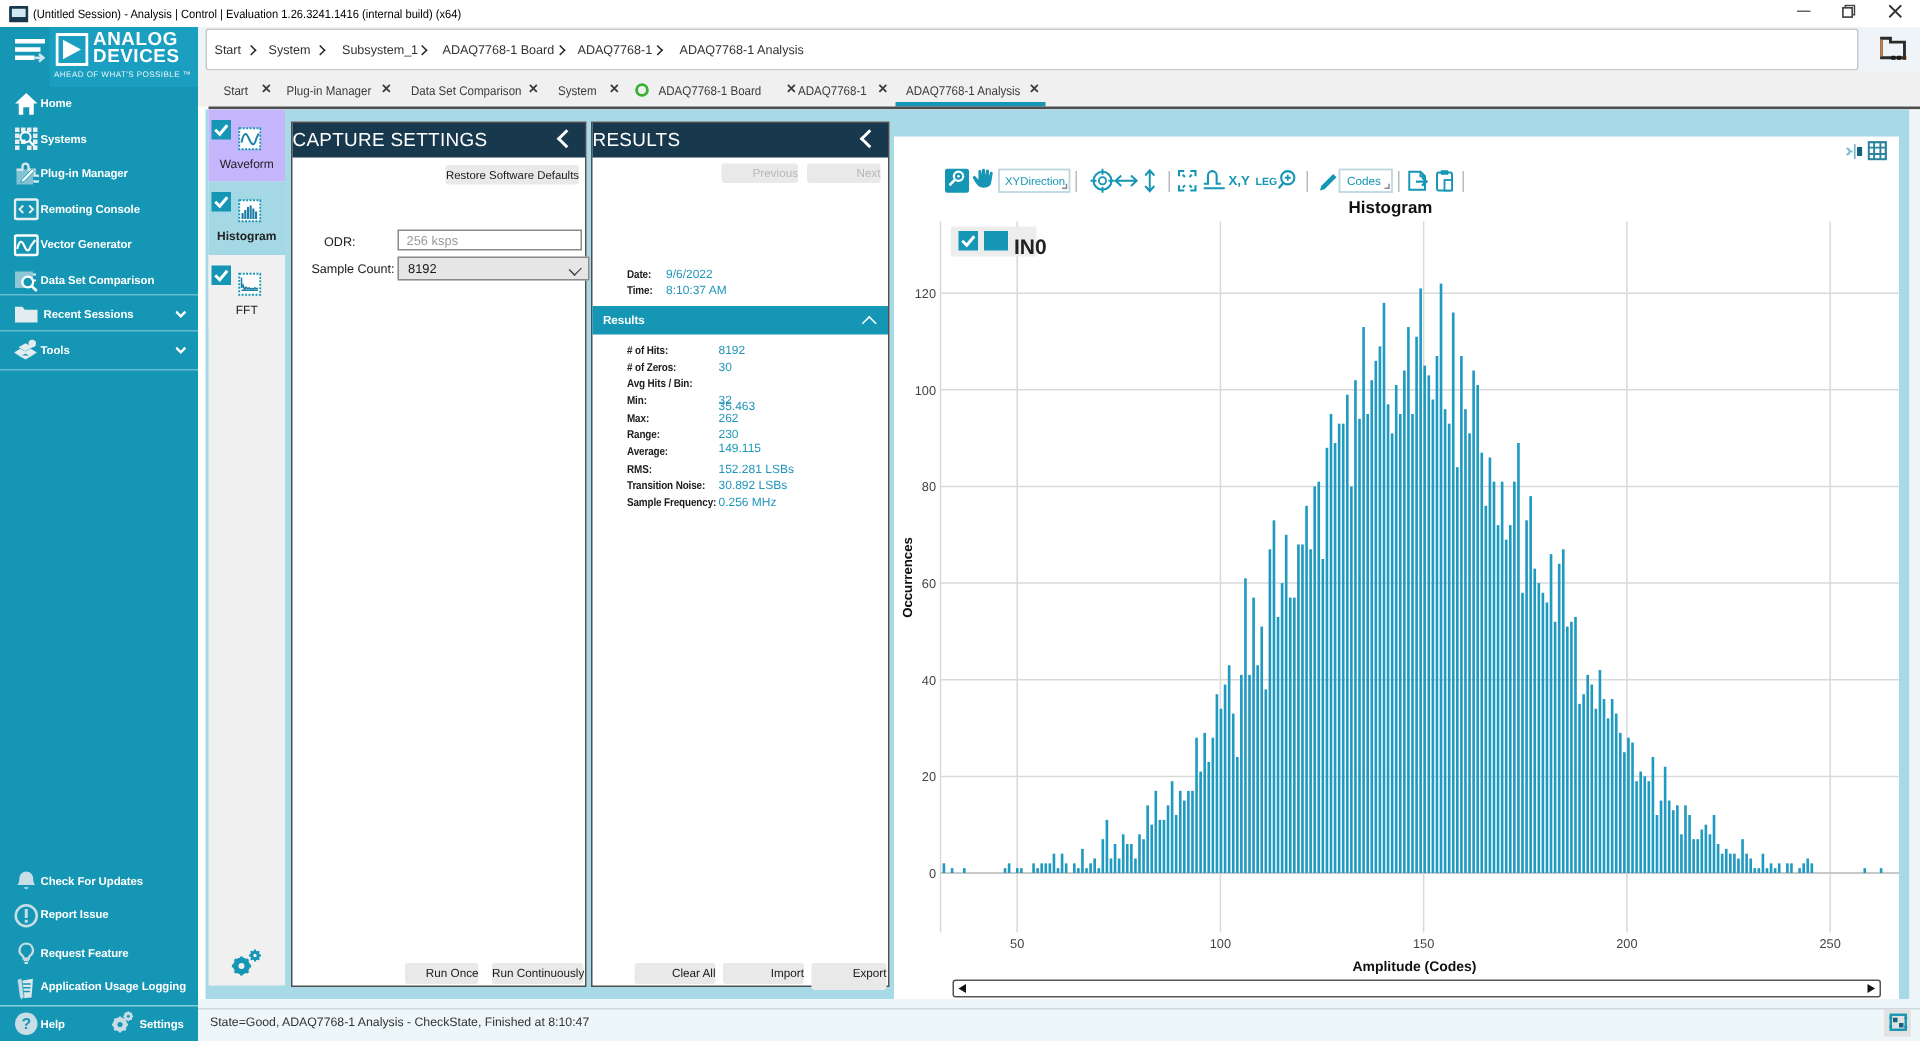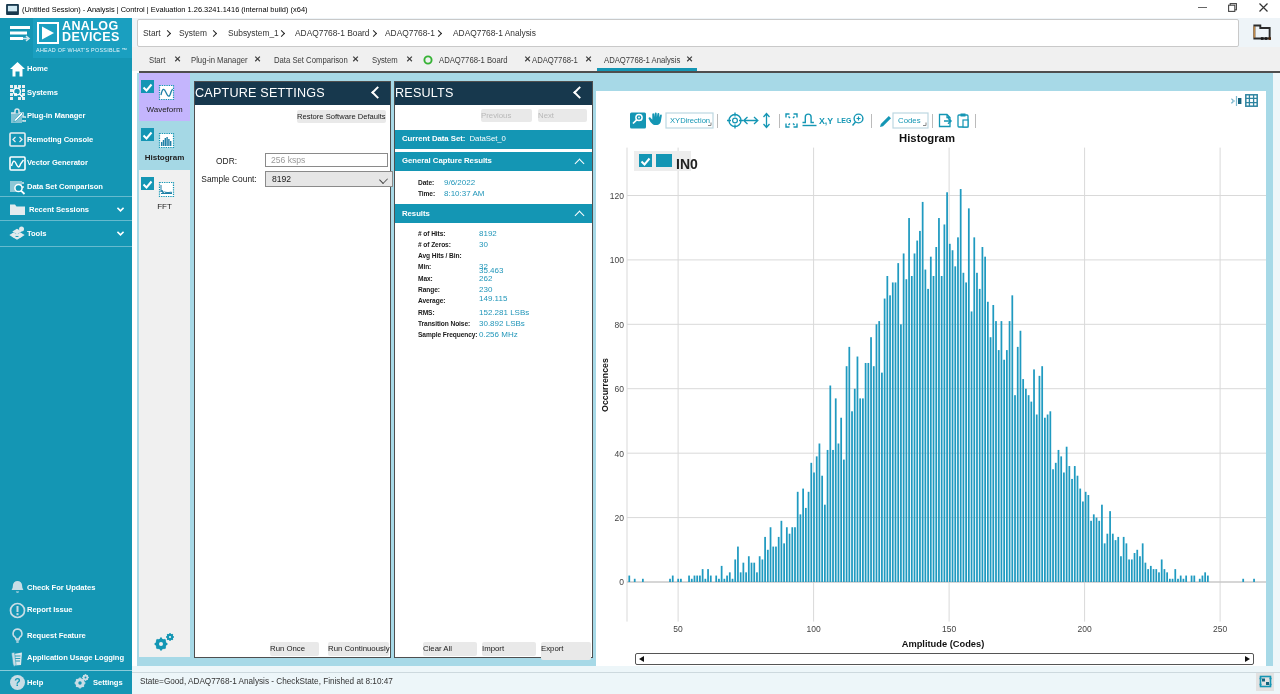--- a/index.html
+++ b/index.html
@@ -35,21 +35,21 @@
   .viewitem .cb{position:absolute;left:2px;top:7px;width:13px;height:13px;background:#1496b4;}
   .viewitem .icbox{position:absolute;left:18px;top:10px;width:19px;height:19px;}
   .viewitem .vlabel{position:absolute;left:0;top:32px;width:51px;text-align:center;font-size:8px;color:#222;}
   .panel{position:absolute;background:#fff;border:1px solid #4f4f4f;}
   .phead{position:absolute;left:0;top:0;width:100%;height:22.5px;background:#17384d;color:#fff;}
   .phead .pt{position:absolute;width:100%;text-align:left;top:4px;font-size:12.6px;letter-spacing:.2px;}
   .phead .pc{position:absolute;right:8px;top:6px;width:7px;height:7px;border-left:2px solid #fff;border-bottom:2px solid #fff;transform:rotate(45deg);}
   .tealbar{position:absolute;left:0;width:100%;background:#1496b4;color:#fff;}
   .tealbar .tt{position:absolute;left:7px;top:4.5px;font-size:7.8px;font-weight:bold;letter-spacing:-0.05px;white-space:nowrap;}
   .tealbar .tc{position:absolute;right:9px;top:8px;width:6px;height:6px;border-left:1.8px solid #fff;border-top:1.8px solid #fff;transform:rotate(45deg);}
-  .btn{position:absolute;background:#e9e9e9;border-radius:2px;text-align:left;font-size:7.8px;color:#1a1a1a;white-space:nowrap;}
+  .btn{position:absolute;background:#e9e9e9;border-radius:2px;text-align:right;font-size:7.8px;color:#1a1a1a;white-space:nowrap;}
   .statlabel{position:absolute;font-size:7.6px;font-weight:bold;letter-spacing:-0.1px;color:#1a1a1a;white-space:nowrap;transform:scaleX(0.87);transform-origin:0 0;}
   .statval{position:absolute;font-size:8px;color:#2196b9;white-space:nowrap;}
   
   #statusarea{left:132px;top:665.5px;width:1148px;height:28.5px;background:#edf6f9;}
   #statusline{left:132px;top:671.5px;width:1148px;height:1px;background:#cdd9de;}
   #statustext{left:140px;top:677px;font-size:8.2px;color:#333;}
 </style>
 </head>
 <body>
 <div id="app">
@@ -355,41 +355,34 @@
   </div>
 
   <div class="panel" id="capturepanel" style="left:194px;top:81px;width:195px;height:575px;">
     <div class="phead">
         <span class="pt">CAPTURE SETTINGS</span>
         <span class="pc"></span>
       </div>
     <div class="btn" style="left:102px;top:27.5px;width:89px;height:13px;font-size:7.6px;line-height:13px;">Restore Software Defaults</div>
     <div style="position:absolute;left:0;top:73.5px;width:42px;text-align:right;font-size:8.4px;color:#1a1a1a;">ODR:</div>
     <div style="position:absolute;left:70px;top:70.5px;width:116px;height:12.5px;border:1.4px solid #8a8a8a;background:#fff;font-size:8.6px;color:#9a9a9a;padding-left:5px;line-height:12.5px;">256 ksps</div>
-    <div style="position:absolute;left:0px;top:92px;width:68px;text-align:center;font-size:8.4px;color:#1a1a1a;">Sample Count:</div>
+    <div style="position:absolute;left:0px;top:92px;width:68px;text-align:right;font-size:8.4px;color:#1a1a1a;">Sample Count:</div>
     <div style="position:absolute;left:70px;top:89px;width:120px;height:14px;border:1px solid #8a8a8a;background:#e6e6e6;font-size:8.6px;color:#1a1a1a;padding-left:6px;line-height:14px;">8192
       <span style="position:absolute;right:5px;top:4px;width:6px;height:6px;border-left:1.6px solid #444;border-bottom:1.6px solid #444;transform:rotate(-45deg) scale(1,.8);"></span>
     </div>
     <div class="btn" style="left:75px;top:560px;width:49px;height:13.5px;line-height:13.5px;">Run Once</div>
     <div class="btn" style="left:133px;top:560px;width:61px;height:13.5px;line-height:13.5px;">Run Continuously</div>
   </div>
   <div class="panel" id="resultspanel" style="left:394px;top:81px;width:197px;height:575px;">
     <div class="phead">
         <span class="pt">RESULTS</span>
         <span class="pc"></span>
       </div>
     <div class="btn" style="left:86px;top:26.5px;width:51px;height:13.5px;line-height:13.5px;color:#b9b9b9;">Previous</div>
     <div class="btn" style="left:143px;top:26.5px;width:49px;height:13.5px;line-height:13.5px;color:#b9b9b9;">Next</div>
-    <div class="tealbar" style="top:47.5px;height:19px;">
-        <span class="tt">Current Data Set:&nbsp; <span style="font-weight:normal">DataSet_0</span></span>
-      </div>
-    <div class="tealbar" style="top:69.5px;height:19px;">
-        <span class="tt">General Capture Results</span>
-        <span class="tc"></span>
-      </div>
     <div class="statlabel" style="left:23px;top:96px;">Date:</div>
       <div class="statval" style="left:49px;top:96px;">9/6/2022</div>
     <div class="statlabel" style="left:23px;top:107px;">Time:</div>
       <div class="statval" style="left:49px;top:107px;">8:10:37 AM</div>
     <div class="tealbar" style="top:122px;height:19px;">
         <span class="tt">Results</span>
         <span class="tc"></span>
       </div>
     <div class="statlabel" style="left:23px;top:146.5px;"># of Hits:</div>
       <div class="statval" style="left:84px;top:146.5px;">8192</div>

